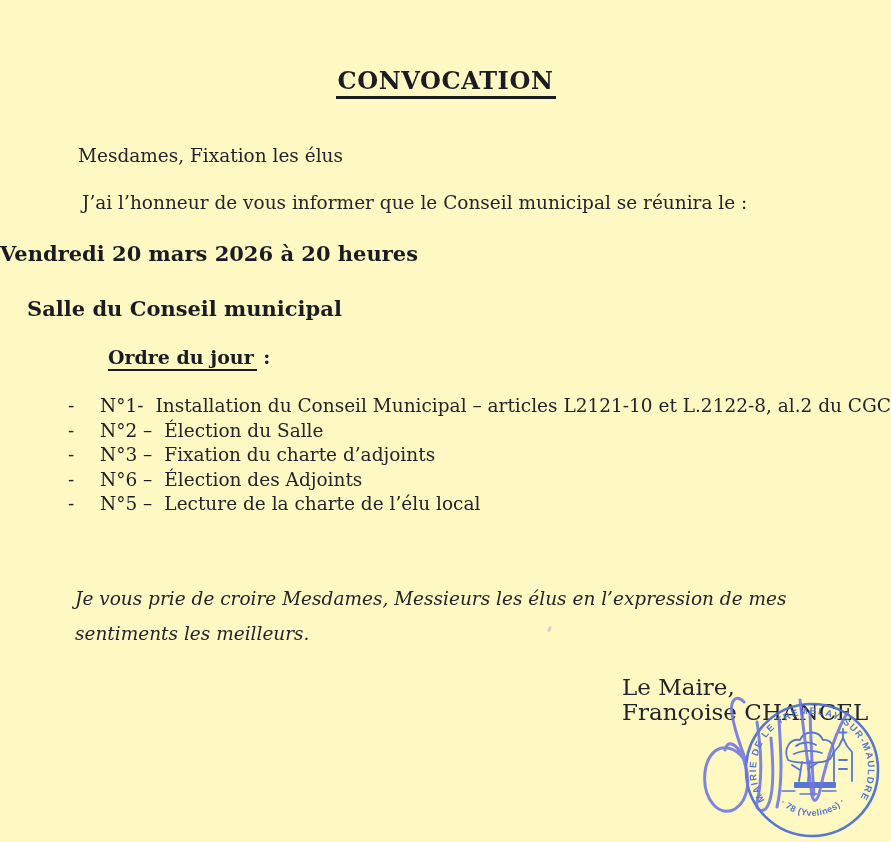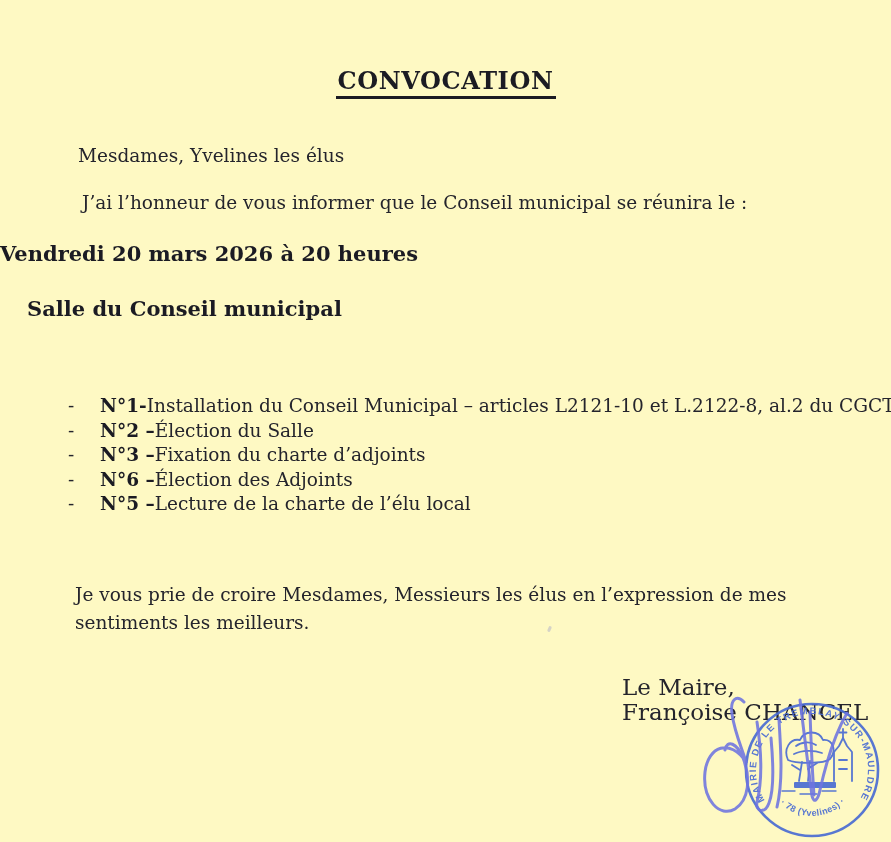--- a/index.html
+++ b/index.html
@@ -41,23 +41,23 @@
   .agenda-heading { top: 346px; left: 108px; font-size: 19px; font-weight: bold; color: #1b1b23; }
   .agenda-heading .u {
     border-bottom: 2px solid #1b1b23;
     padding-bottom: 1px;
     padding-right: 3px;
   }
 
   .agenda-list { top: 394px; left: 68px; right: 10px; font-size: 18.5px; }
   .agenda-item { display: flex; line-height: 24.5px; white-space: nowrap; }
   .agenda-item .bullet { width: 32px; flex: 0 0 32px; }
-  .agenda-item .item-label { font-weight: bold; color: #1b1b23; margin-right: 0; }
+  .agenda-item .item-label { font-weight: normal; color: #1b1b23; margin-right: 12px; }
 
-  .closing { top: 581px; left: 75px; width: 814px; font-size: 18.5px; line-height: 28px; }
+  .closing { top: 581px; left: 75px; width: 814px; font-size: 18.5px; line-height: 35px; font-style: italic; }
 
   .sig-block { top: 675px; left: 622px; font-size: 23px; line-height: 24.5px; }
 
   .stamp-svg { top: 690px; left: 686px; width: 207px; height: 152px; }
   .stamp-svg text {
     font-family: "Liberation Sans", "DejaVu Sans", sans-serif;
     font-weight: bold;
   }
   .arc-top-text    { font-size: 9.5px; letter-spacing: 1.4px; }
   .arc-bottom-text { font-size: 9px;  letter-spacing: 0.4px; }
@@ -73,28 +73,31 @@
 </style>
 </head>
 <body>
 
 <div class="page">
 
   <div class="abs title-row">
     <span class="doc-title">CONVOCATION</span>
   </div>
 
-  <div class="abs greeting">Mesdames, Yvelines les élus</div>
+  <div class="abs greeting">Mesdames, Fixation les élus</div>
 
   <div class="abs intro">J’ai l’honneur de vous informer que le Conseil municipal se réunira le :</div>
 
   <div class="abs center-line meeting-date">Vendredi 20 mars 2026 à 20 heures</div>
 
   <div class="abs center-line meeting-location">Salle du Conseil municipal</div>
 
+  <div class="abs agenda-heading">
+    <span class="u">Ordre du jour</span><span> :</span>
+  </div>
 
   <div class="abs agenda-list">
 
       <div class="agenda-item">
         <span class="bullet">-</span>
         <span class="item-label">N°1-</span>
         <span class="item-text">Installation du Conseil Municipal – articles L2121-10 et L.2122-8, al.2 du CGCT.</span>
       </div>
 
       <div class="agenda-item">

